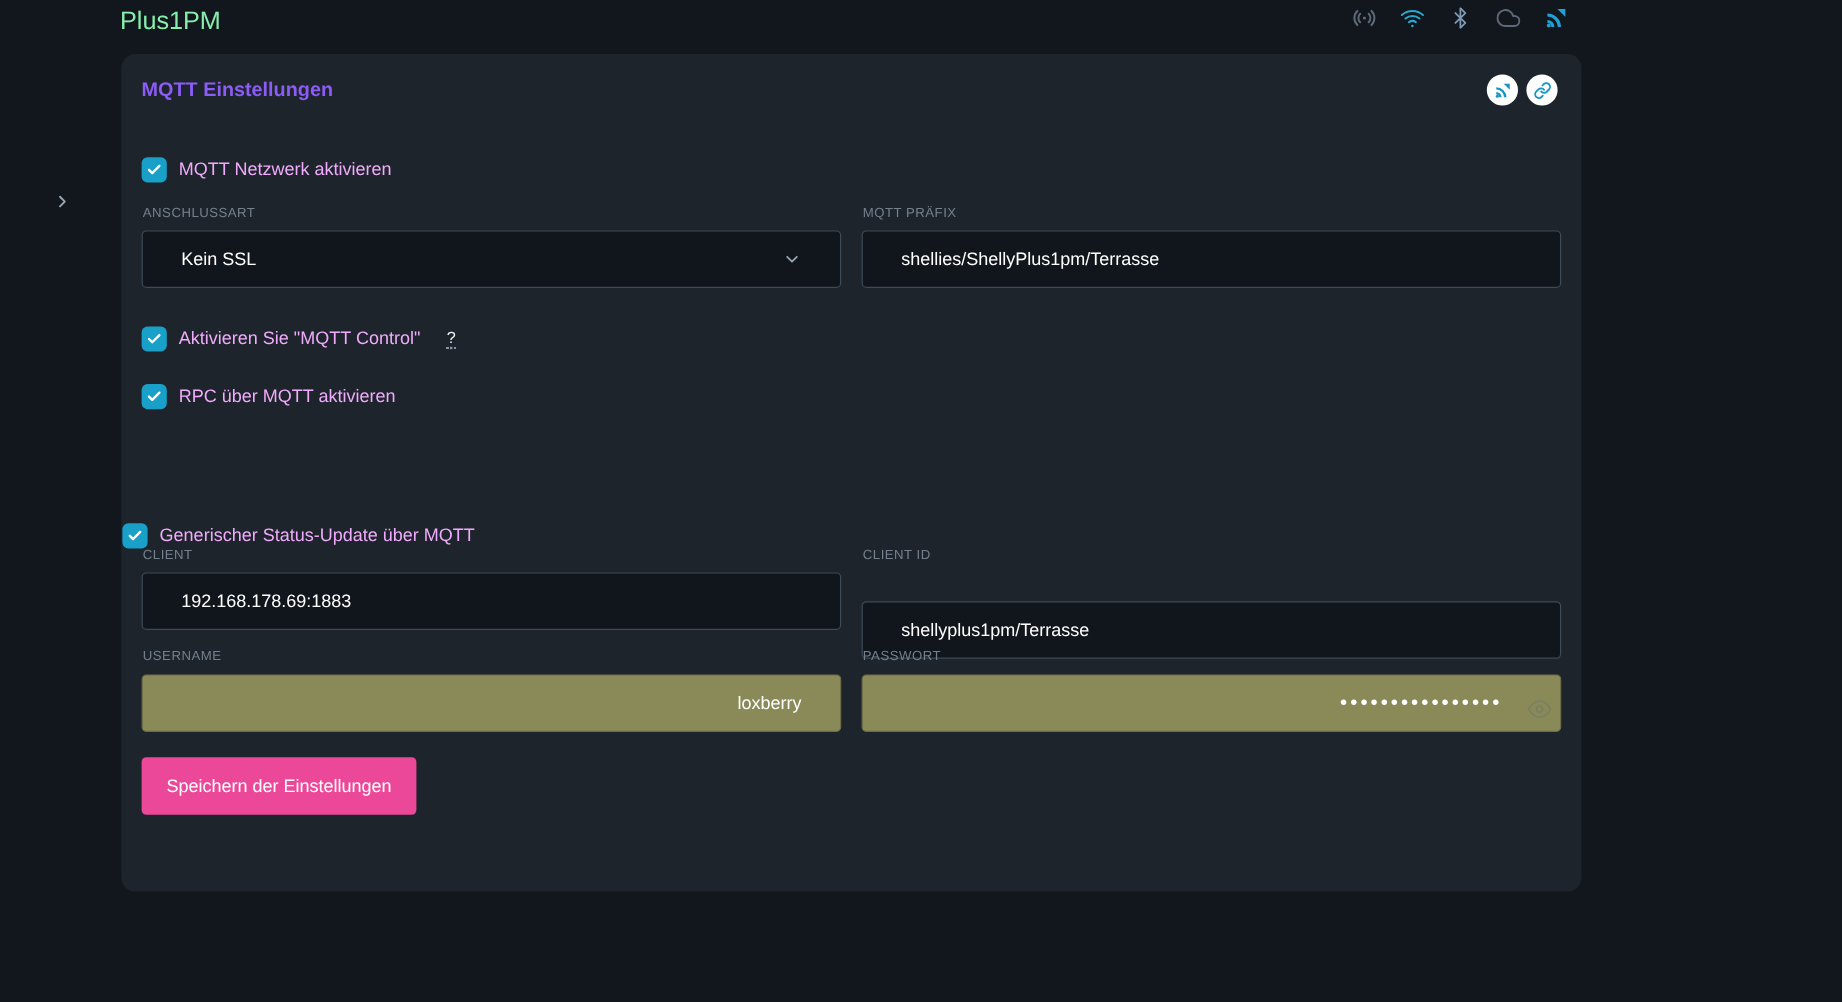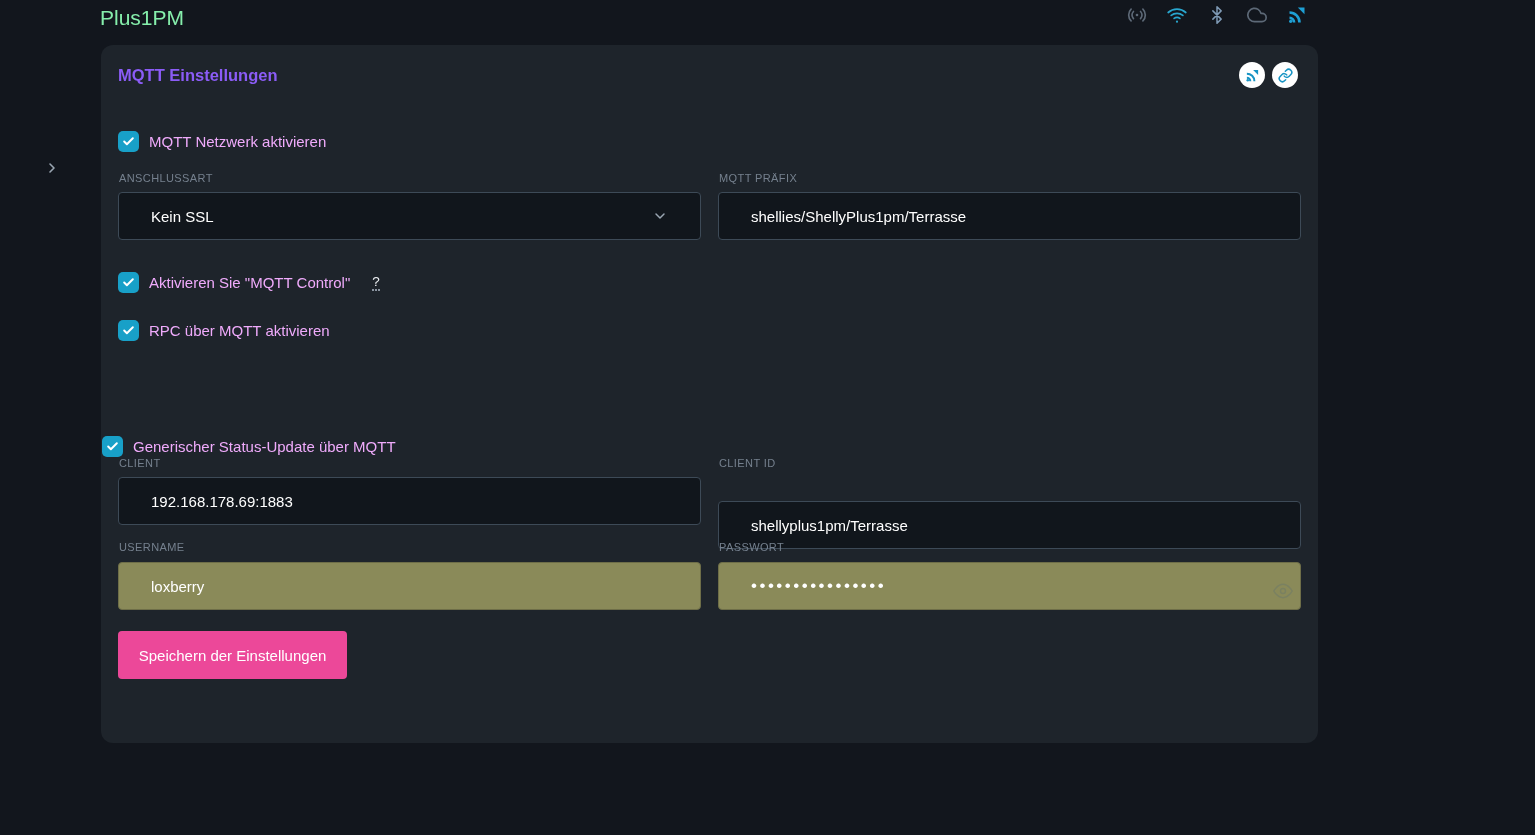--- a/index.html
+++ b/index.html
@@ -65,21 +65,21 @@
     position:absolute; width:583px; height:48px;
     background:#11161c; border:1px solid #3d4a57; border-radius:4px;
     color:#fff; font-size:15px; padding:0 32px;
     font-family:"Liberation Sans", sans-serif;
     outline:none;
   }
   .f-select {
     display:flex; align-items:center; justify-content:space-between; cursor:pointer;
   }
   .autofill {
-    background:#8A8A59; border-color:#6e6e48;
+    background:#8A8A59; border-color:#6e6e48;text-align:right;
   }
   .pw { font-size:17px; letter-spacing:2.5px; padding-right:48px; }
   .eye {
     position:absolute; left:1172px; top:536px; width:20px; height:20px;
     opacity:0.55; cursor:pointer;
   }
   .save-btn {
     position:absolute; left:17px; top:586px; width:229px; height:48px;
     background:#ec4899; border:none; border-radius:4px;
     color:#fff; font-size:15px; cursor:pointer;

